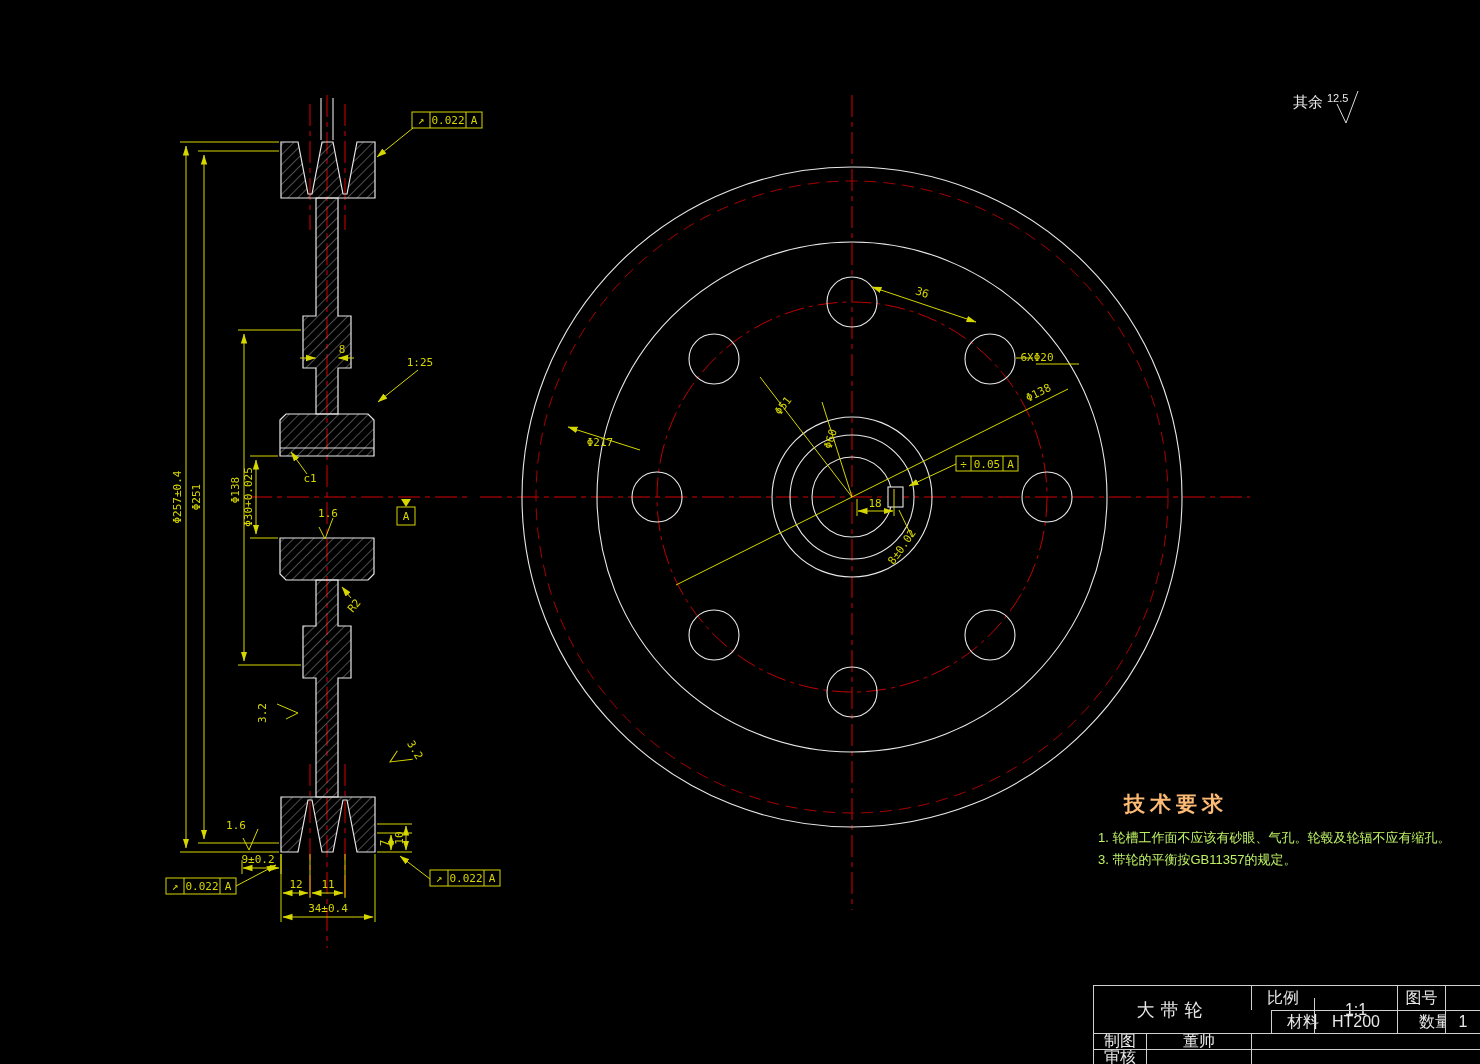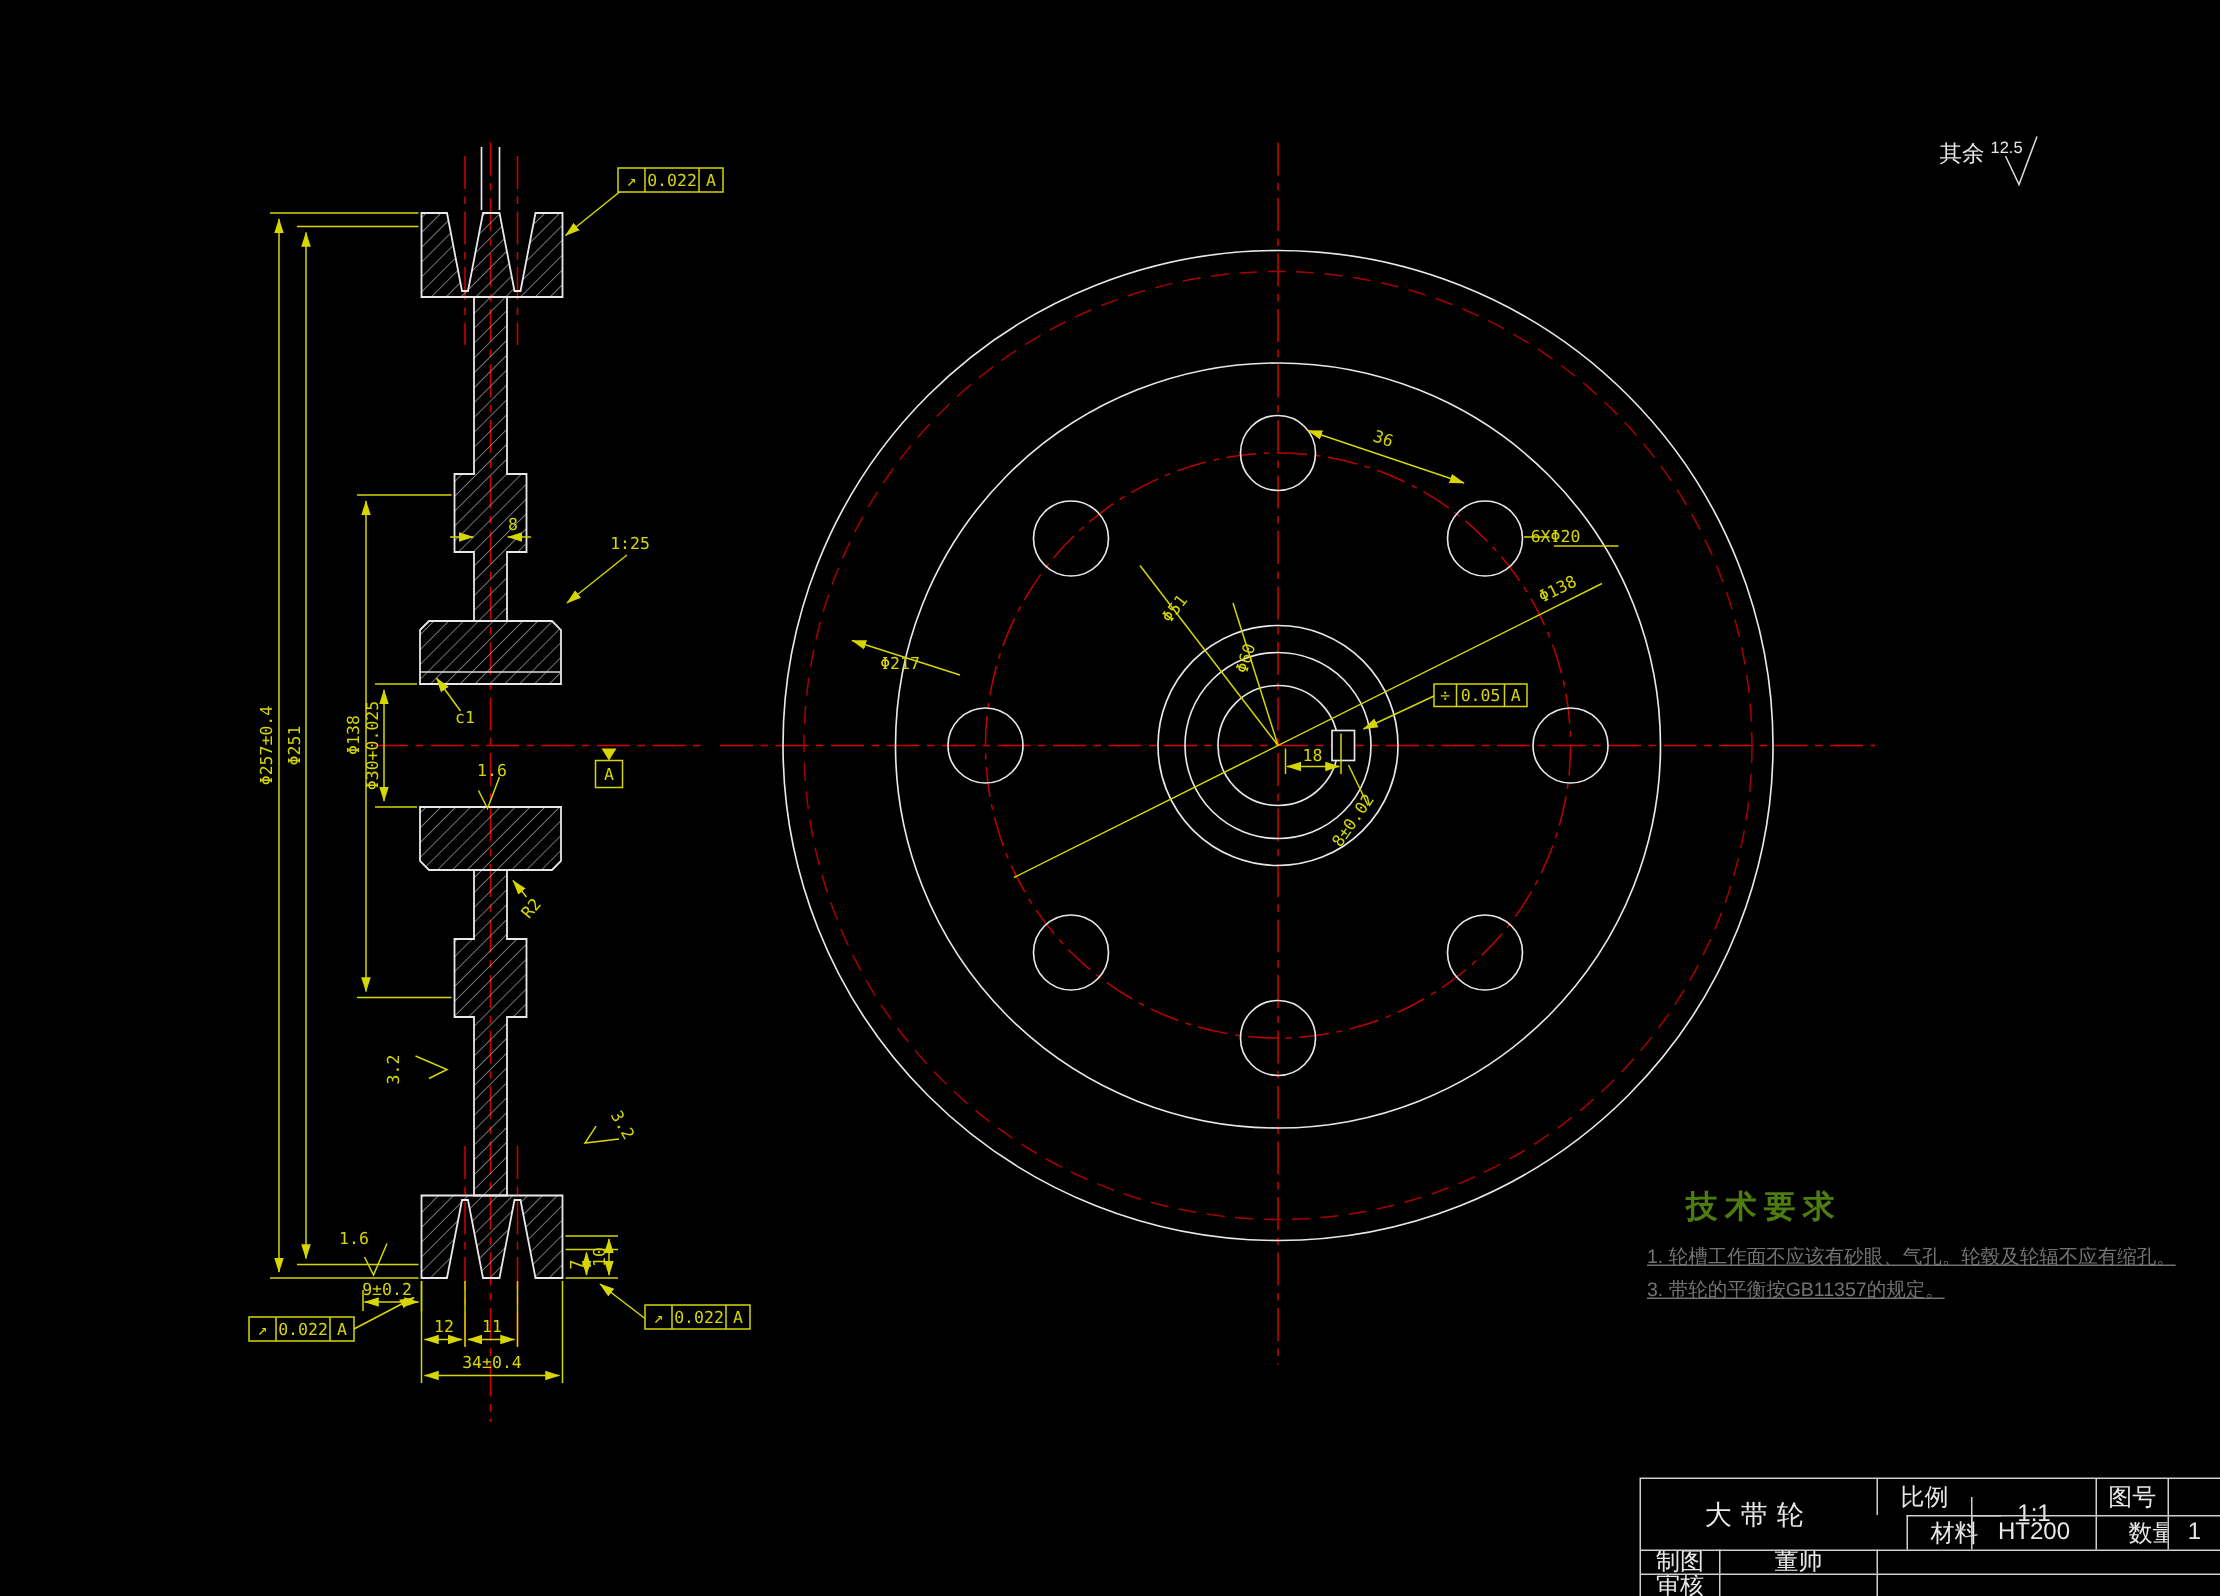--- a/index.html
+++ b/index.html
@@ -12,22 +12,22 @@
   .clc{stroke:#c00000;stroke-width:1;fill:none;stroke-dasharray:20 5 4 5;}
   .phc{stroke:#a80000;stroke-width:1;fill:none;stroke-dasharray:12 7;}
   .wl{stroke:#e8e8e8;stroke-width:1.1;fill:none;}
   .wt{stroke:#dcdcdc;stroke-width:1;fill:none;}
   .dl{stroke:#d6d600;stroke-width:1;fill:none;}
   .dim{fill:#d6d600;font-family:"DejaVu Sans Mono",monospace;font-size:11px;text-anchor:middle;}
   .note{fill:#e8e8e8;font-family:"Liberation Sans",sans-serif;}
 
   
   .tech{position:absolute;left:1098px;top:790px;width:376px;color:#e8e8e8;}
-  .tech .hd{font-size:21px;font-weight:bold;letter-spacing:5px;margin:0 0 10px 26px;color:#4d7c0f;}
-  .tech .item{font-size:13px;line-height:1.55;color:#737373;padding-left:19px;text-indent:-19px;margin-bottom:2px;text-decoration:underline;}
+  .tech .hd{font-size:21px;font-weight:bold;letter-spacing:5px;margin:0 0 10px 26px;color:#fdba74;}
+  .tech .item{font-size:13px;line-height:1.55;color:#bef264;padding-left:19px;text-indent:-19px;margin-bottom:2px;}
 
   
   .tb{position:absolute;left:1093px;top:985px;width:386px;height:79px;border:1px solid #cfcfcf;color:#e8e8e8;box-sizing:content-box;}
   .cell{position:absolute;box-sizing:border-box;border-left:1px solid #cfcfcf;border-top:1px solid #cfcfcf;display:flex;align-items:center;justify-content:center;font-size:16px;overflow:hidden;white-space:nowrap;}
   .nf-l{border-left:none;} .nf-t{border-top:none;}
   .pn{font-size:18px;letter-spacing:6px;font-family:"Liberation Serif",serif;}
 </style>
 </head>
 <body>
 

